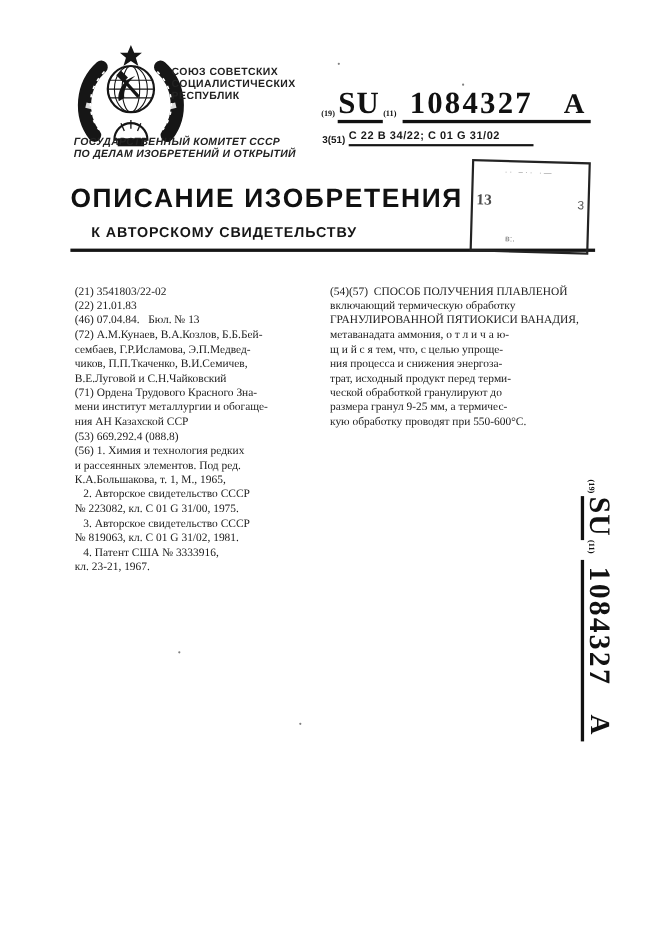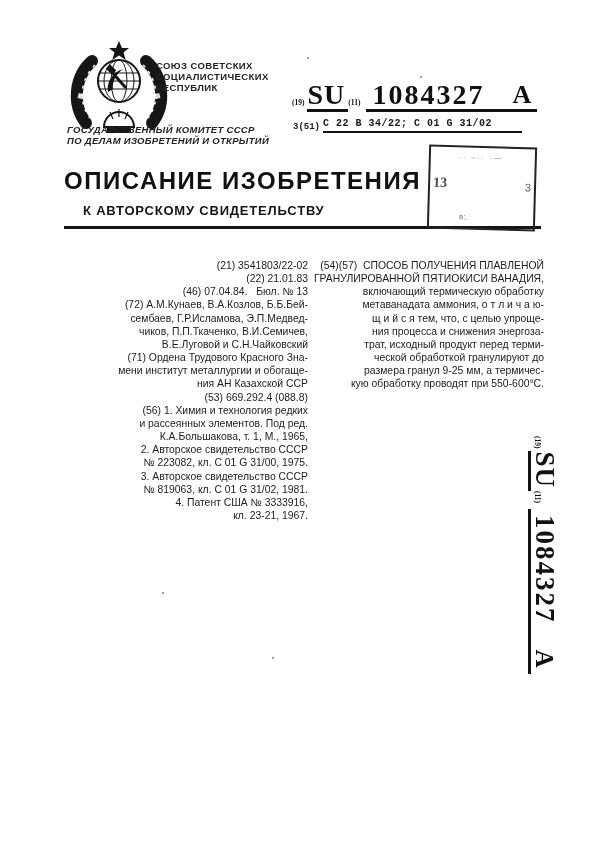--- a/index.html
+++ b/index.html
@@ -23,21 +23,21 @@
     border-bottom:3px solid #111;padding:0 3px 1px 1px;
   }
   .num-group{
     display:flex;align-items:flex-end;border-bottom:3px solid #111;
     margin-left:4px;padding:0 6px 1px 6px;
   }
   .pub-number{font-size:28px;font-weight:bold;line-height:26px;letter-spacing:2px;}
   .kind-code{font-size:26px;font-weight:bold;line-height:26px;margin-left:28px;}
   .ipc-row{
     position:absolute;left:293px;top:118px;display:flex;align-items:flex-end;
-    font-family:Liberation Mono, monospace;color:#181818;
+    font-family:Liberation Sans, sans-serif;color:#181818;
   }
   .ipc-prefix{font-size:9px;font-weight:bold;margin:0 3px 1px 0;}
   .ipc-codes{
     font-size:10px;font-weight:bold;letter-spacing:.5px;
     border-bottom:2px solid #151515;padding:0 30px 2px 0;
   }
   .committee{
     position:absolute;left:67px;top:124px;
     font-size:9.5px;font-weight:bold;line-height:11px;letter-spacing:.3px;color:#222;font-style:italic;
   }
@@ -56,23 +56,22 @@
     border:2px solid #232323;transform:rotate(1.6deg);
   }
   .stamp-top{position:absolute;left:28px;top:6px;font-size:7px;color:#8a8a8a;letter-spacing:2px;}
   .stamp-left{position:absolute;left:3px;top:28px;font-size:14px;font-weight:bold;color:#4c4c4c;
     font-family:"Liberation Serif",serif;}
   .stamp-right{position:absolute;right:3px;top:32px;font-size:11px;color:#5d5d5d;}
   .stamp-bottom{position:absolute;left:30px;bottom:6px;font-size:8px;color:#777;}
   
   .col{
     position:absolute;top:259px;
-    font-family:Liberation Sans, sans-serif;font-size:10.4px;line-height:13.15px;
+    font-family:Liberation Serif, serif;font-size:10.4px;line-height:13.15px;
     color:#1c1c1c;
-    text-align:right;
   }
   .col .tl{white-space:pre;}
   .col-left{left:68px;width:240px;}
   .col-right{left:300px;width:244px;}
   
   .vert-wrap{position:absolute;left:557px;top:436px;width:0;height:0;}
   .vert-inner{
     transform:rotate(90deg);transform-origin:top left;
     display:flex;align-items:flex-end;width:300px;
     font-family:"Liberation Serif",serif;color:#111;
@@ -186,22 +185,22 @@
       <div class="tl">   2. Авторское свидетельство СССР</div>
       <div class="tl">№ 223082, кл. C 01 G 31/00, 1975.</div>
       <div class="tl">   3. Авторское свидетельство СССР</div>
       <div class="tl">№ 819063, кл. C 01 G 31/02, 1981.</div>
       <div class="tl">   4. Патент США № 3333916,</div>
       <div class="tl">кл. 23-21, 1967.</div>
     </div>
 
   <div class="col col-right">
       <div class="tl">(54)(57)  СПОСОБ ПОЛУЧЕНИЯ ПЛАВЛЕНОЙ</div>
+      <div class="tl">включающий термическую обработку</div>
       <div class="tl">ГРАНУЛИРОВАННОЙ ПЯТИОКИСИ ВАНАДИЯ,</div>
-      <div class="tl">включающий термическую обработку</div>
       <div class="tl">метаванадата аммония, о т л и ч а ю-</div>
       <div class="tl">щ и й с я тем, что, с целью упроще-</div>
       <div class="tl">ния процесса и снижения энергоза-</div>
       <div class="tl">трат, исходный продукт перед терми-</div>
       <div class="tl">ческой обработкой гранулируют до</div>
       <div class="tl">размера гранул 9-25 мм, а термичес-</div>
       <div class="tl">кую обработку проводят при 550-600°С.</div>
     </div>
 
   <div class="vert-wrap">

